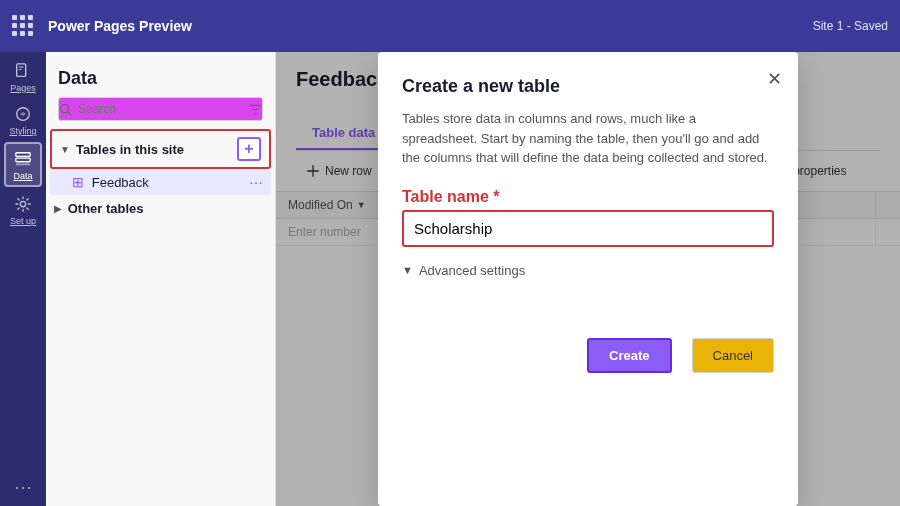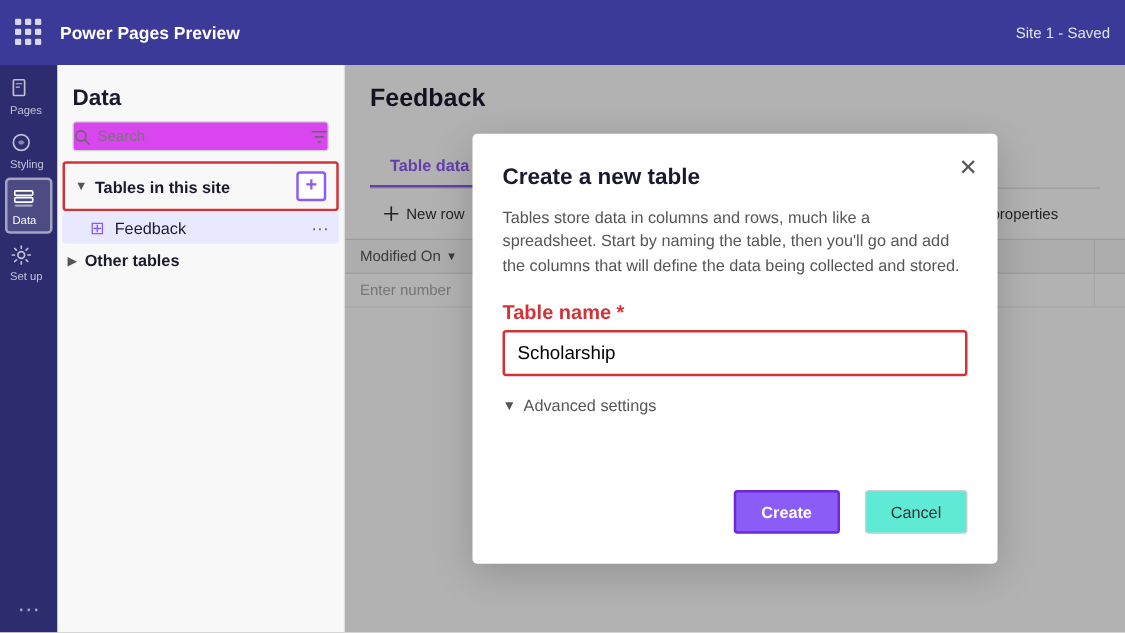--- a/index.html
+++ b/index.html
@@ -11,21 +11,21 @@
     .topbar-dot { width: 5px; height: 5px; background: rgba(255,255,255,0.8); border-radius: 1px; }
     .topbar-title { font-size: 14px; font-weight: 600; color: white; }
     .topbar-spacer { flex: 1; }
     .topbar-site { font-size: 12px; color: rgba(255,255,255,0.85); }
 
     
     .main-layout { display: flex; flex: 1; overflow: hidden; }
 
     
     .icon-nav { width: 46px; background: #2d2c6e; display: flex; flex-direction: column; align-items: center; padding-top: 4px; gap: 2px; }
-    .icon-nav-item { width: 38px; display: flex; flex-direction: column; align-items: flex-start; padding: 6px 4px 4px; border-radius: 4px; color: rgba(255,255,255,0.7); cursor: pointer; font-size: 9px; gap: 3px; }
+    .icon-nav-item { width: 38px; display: flex; flex-direction: column; align-items: center; padding: 6px 4px 4px; border-radius: 4px; color: rgba(255,255,255,0.7); cursor: pointer; font-size: 9px; gap: 3px; text-decoration: underline; }
     .icon-nav-item.active { background: rgba(255,255,255,0.15); color: white; }
     .icon-nav-item svg { width: 18px; height: 18px; }
     .icon-nav-more { margin-top: auto; margin-bottom: 8px; color: rgba(255,255,255,0.6); font-size: 18px; cursor: pointer; }
 
     
     .sidebar { width: 230px; background: #f8f8f8; border-right: 1px solid #e0e0e0; display: flex; flex-direction: column; }
     .sidebar-header { padding: 16px 12px 8px; font-size: 18px; font-weight: 600; color: #1a1a2e; }
     .sidebar-search { display: flex; align-items: center; margin: 0 12px 8px; border: 1px solid #d0d0d0; border-radius: 3px; background: #d946ef; padding: 4px 0; gap: 6px; }
     .sidebar-search input { border: none; outline: none; font-size: 12px; flex: 1; background: transparent; }
 
@@ -61,34 +61,34 @@
     
     .table-area { flex: 1; overflow: hidden; background: white; position: relative; }
     .table-header-row { display: flex; background: #f8f8f8; border-bottom: 1px solid #e0e0e0; }
     .th { padding: 6px 12px; font-size: 12px; color: #555; border-right: 1px solid #e0e0e0; display: flex; align-items: center; gap: 4px; white-space: nowrap; min-width: 120px; }
     .th.wide { min-width: 160px; }
     .tr { display: flex; border-bottom: 1px solid #f0f0f0; }
     .td { padding: 6px 12px; font-size: 12px; color: #555; border-right: 1px solid #f0f0f0; min-width: 120px; }
     .td.wide { min-width: 160px; }
 
     
-    .overlay { position: absolute; inset: 0; background: rgba(0,0,0,0.3); z-index: 100; display: flex; align-items: center; justify-content: center; }
+    .overlay { position: absolute; inset: 0; background: rgba(0,0,0,0.3); z-index: 100; display: flex; justify-content: center; }
 
     
     .modal { background: white; border-radius: 4px; box-shadow: 0 8px 32px rgba(0,0,0,0.18); width: 420px; padding: 24px; position: relative; }
     .modal-title { font-size: 18px; font-weight: 600; color: #1a1a2e; margin-bottom: 12px; }
     .modal-close { position: absolute; top: 16px; right: 16px; cursor: pointer; color: #555; font-size: 18px; }
     .modal-desc { font-size: 13px; color: #555; line-height: 1.5; margin-bottom: 20px; }
     .form-label { font-size: 16px; font-weight: 600; color: #333; margin-bottom: 4px; }
     .form-label span { color: #d13438; }
     .form-input { width: 100%; border: 2px solid #d13438; border-radius: 3px; padding: 8px 10px; font-size: 15px; outline: none; }
     .advanced-toggle { display: flex; align-items: center; gap: 6px; cursor: pointer; color: #555; font-size: 13px; margin-top: 16px; margin-bottom: 24px; }
     .modal-footer { display: flex; justify-content: flex-end; gap: 20px; margin-top: 60px; }
     .btn-primary { background: #8b5cf6; color: white; border: 2px solid #6d28d9; border-radius: 3px; padding: 8px 20px; font-size: 13px; font-weight: 600; cursor: pointer; }
-    .btn-secondary { background: #5eead4; color: #333; border: 1px solid #d0d0d0; border-radius: 3px; padding: 8px 20px; font-size: 13px; cursor: pointer; }
+    .btn-secondary { background: #eab308; color: #333; border: 1px solid #d0d0d0; border-radius: 3px; padding: 8px 20px; font-size: 13px; cursor: pointer; }
     .new-col-highlight { border: 2px solid #d13438; padding: 2px 4px; border-radius: 2px; }
   </style>
 </head>
 <body>
 
 <div class="topbar">
   <div class="topbar-dots">
     <div class="topbar-dot"></div>
       <div class="topbar-dot"></div>
       <div class="topbar-dot"></div>

